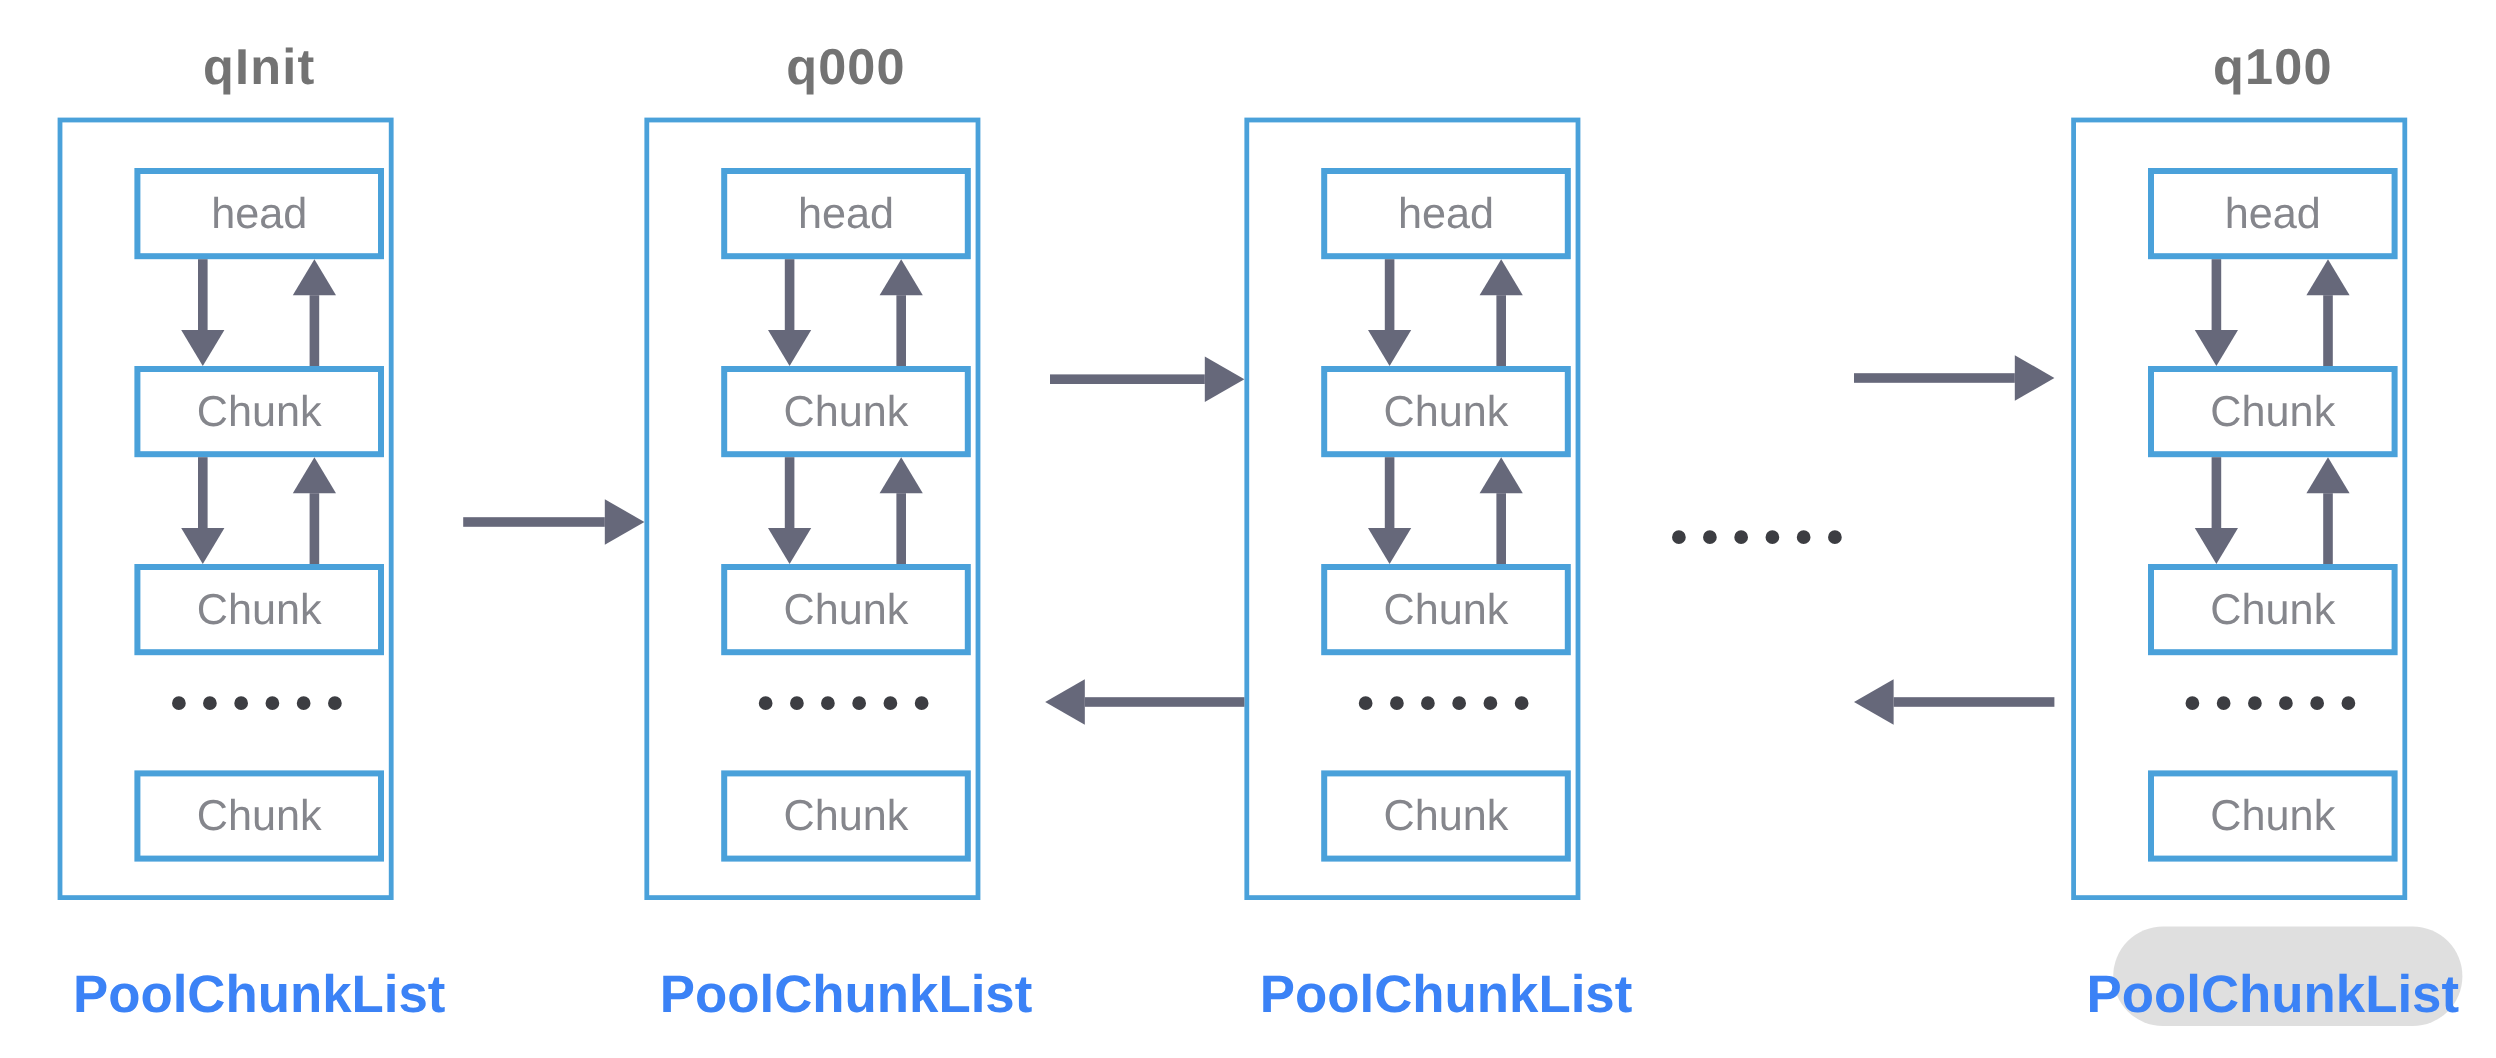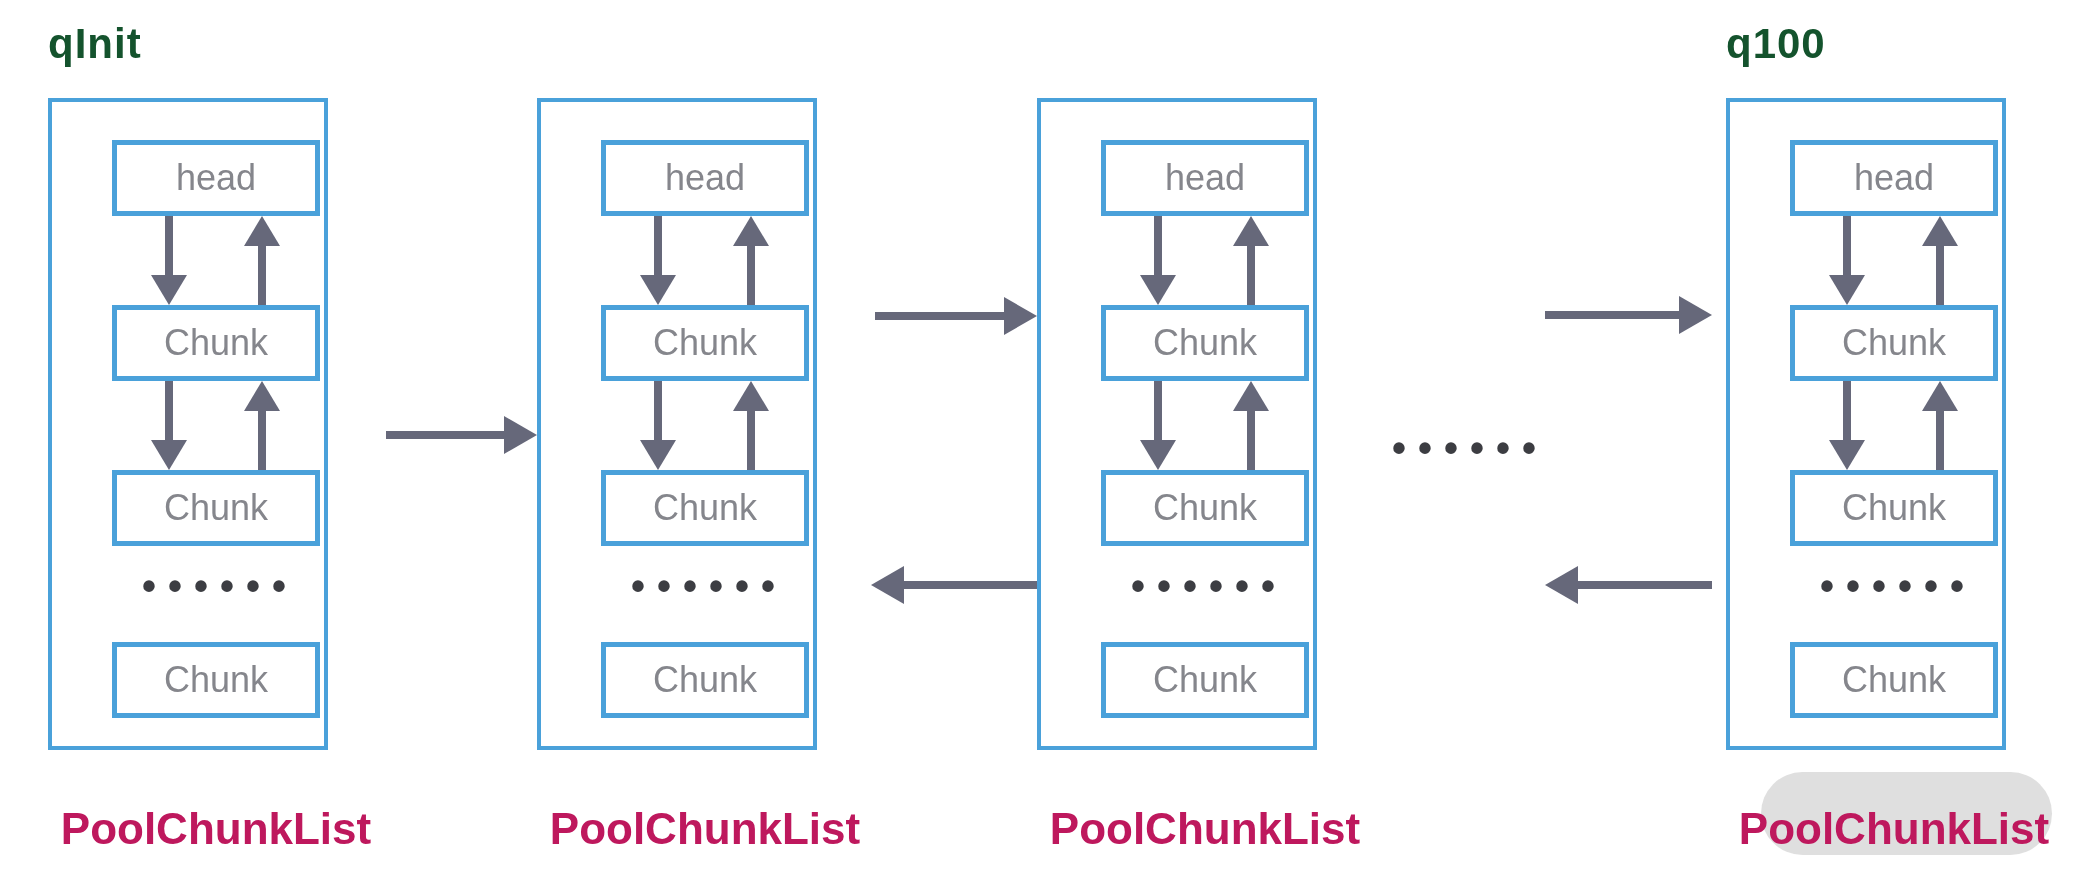--- a/index.html
+++ b/index.html
@@ -4,22 +4,22 @@
 <style>
   html,body{margin:0;padding:0;background:#ffffff;}
   .canvas{
     position:relative;width:2080px;height:882px;background:#ffffff;overflow:hidden;
     font-family:"Liberation Sans","DejaVu Sans",sans-serif;
   }
   
   .col{position:absolute;top:0;width:336px;height:882px;}
   .c0{left:48px;}  .c1{left:537px;}  .c2{left:1037px;}  .c3{left:1710px;margin-left:16px;}
   .coltitle{
-    position:absolute;top:20px;left:0;width:336px;
-    font-size:42px;font-weight:600;color:#14532d;letter-spacing:1px;
+    position:absolute;top:32px;left:0;width:336px;text-align:center;
+    font-size:42px;font-weight:600;color:#737373;letter-spacing:1px;
   }
   .colbox{
     position:absolute;top:98px;left:0;width:280px;height:652px;
     border:4px solid #4aa1da;box-sizing:border-box;background:#ffffff;
   }
   .node{
     position:absolute;left:60px;width:208px;height:76px;
     border:5px solid #4aa1da;box-sizing:border-box;background:#ffffff;
     display:flex;align-items:center;justify-content:center;
     font-size:36px;font-weight:500;color:#85868c;
@@ -37,21 +37,21 @@
   .vshaft{width:8px;flex:1;background:#66687a;}
   .tri-down{width:0;height:0;border-left:18px solid transparent;border-right:18px solid transparent;border-top:30px solid #66687a;}
   .tri-up{width:0;height:0;border-left:18px solid transparent;border-right:18px solid transparent;border-bottom:30px solid #66687a;}
   
   .dots{
     position:absolute;top:460px;left:0;width:336px;text-align:center;
     font-size:40px;font-weight:700;color:#3c3d42;letter-spacing:12px;line-height:48px;
   }
   .colfooter{
     position:absolute;top:804px;left:0;width:336px;text-align:center;
-    font-size:44px;font-weight:700;color:#be185d;
+    font-size:44px;font-weight:700;color:#3b82f6;
   }
   
   .harrow{position:absolute;height:38px;display:flex;align-items:center;}
   .hshaft{height:8px;flex:1;background:#66687a;}
   .tri-right{width:0;height:0;border-top:19px solid transparent;border-bottom:19px solid transparent;border-left:33px solid #66687a;}
   .tri-left{width:0;height:0;border-top:19px solid transparent;border-bottom:19px solid transparent;border-right:33px solid #66687a;}
   .a1{left:386px;top:416px;width:151px;}
   .a2r{left:875px;top:297px;width:162px;}
   .a2l{left:871px;top:566px;width:166px;}
   .a3r{left:1545px;top:296px;width:167px;}
@@ -100,20 +100,21 @@
           <div class="vshaft"></div>
         </div>
       <div class="node n-chunk2">Chunk</div>
       <div class="dots">••••••</div>
       <div class="node n-tail">Chunk</div>
     </div>
     <div class="colfooter">PoolChunkList</div>
   </div>
 
   <div class="col c1">
+    <div class="coltitle">q000</div>
     <div class="colbox">
       <div class="node n-head">head</div>
       <div class="varrow vz1 vleft">
           <div class="vshaft"></div>
           <div class="tri-down"></div>
         </div>
       <div class="varrow vz1 vright">
           <div class="tri-up"></div>
           <div class="vshaft"></div>
         </div>

